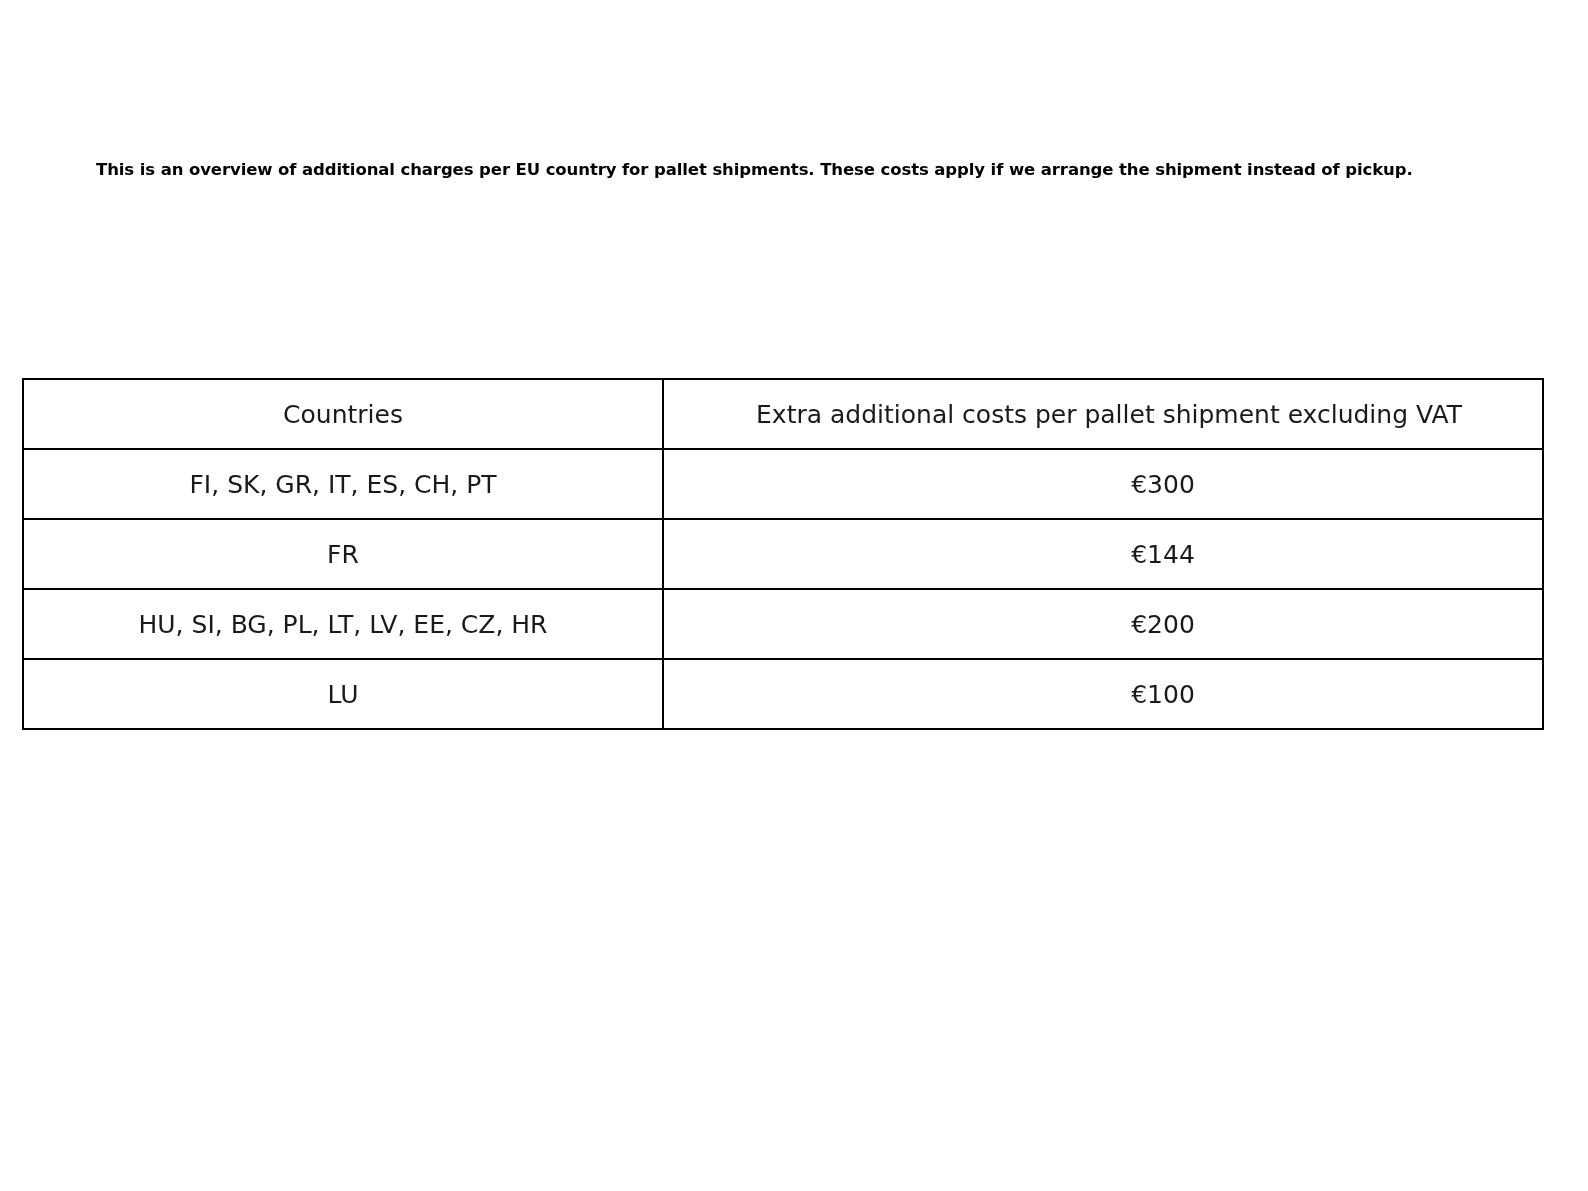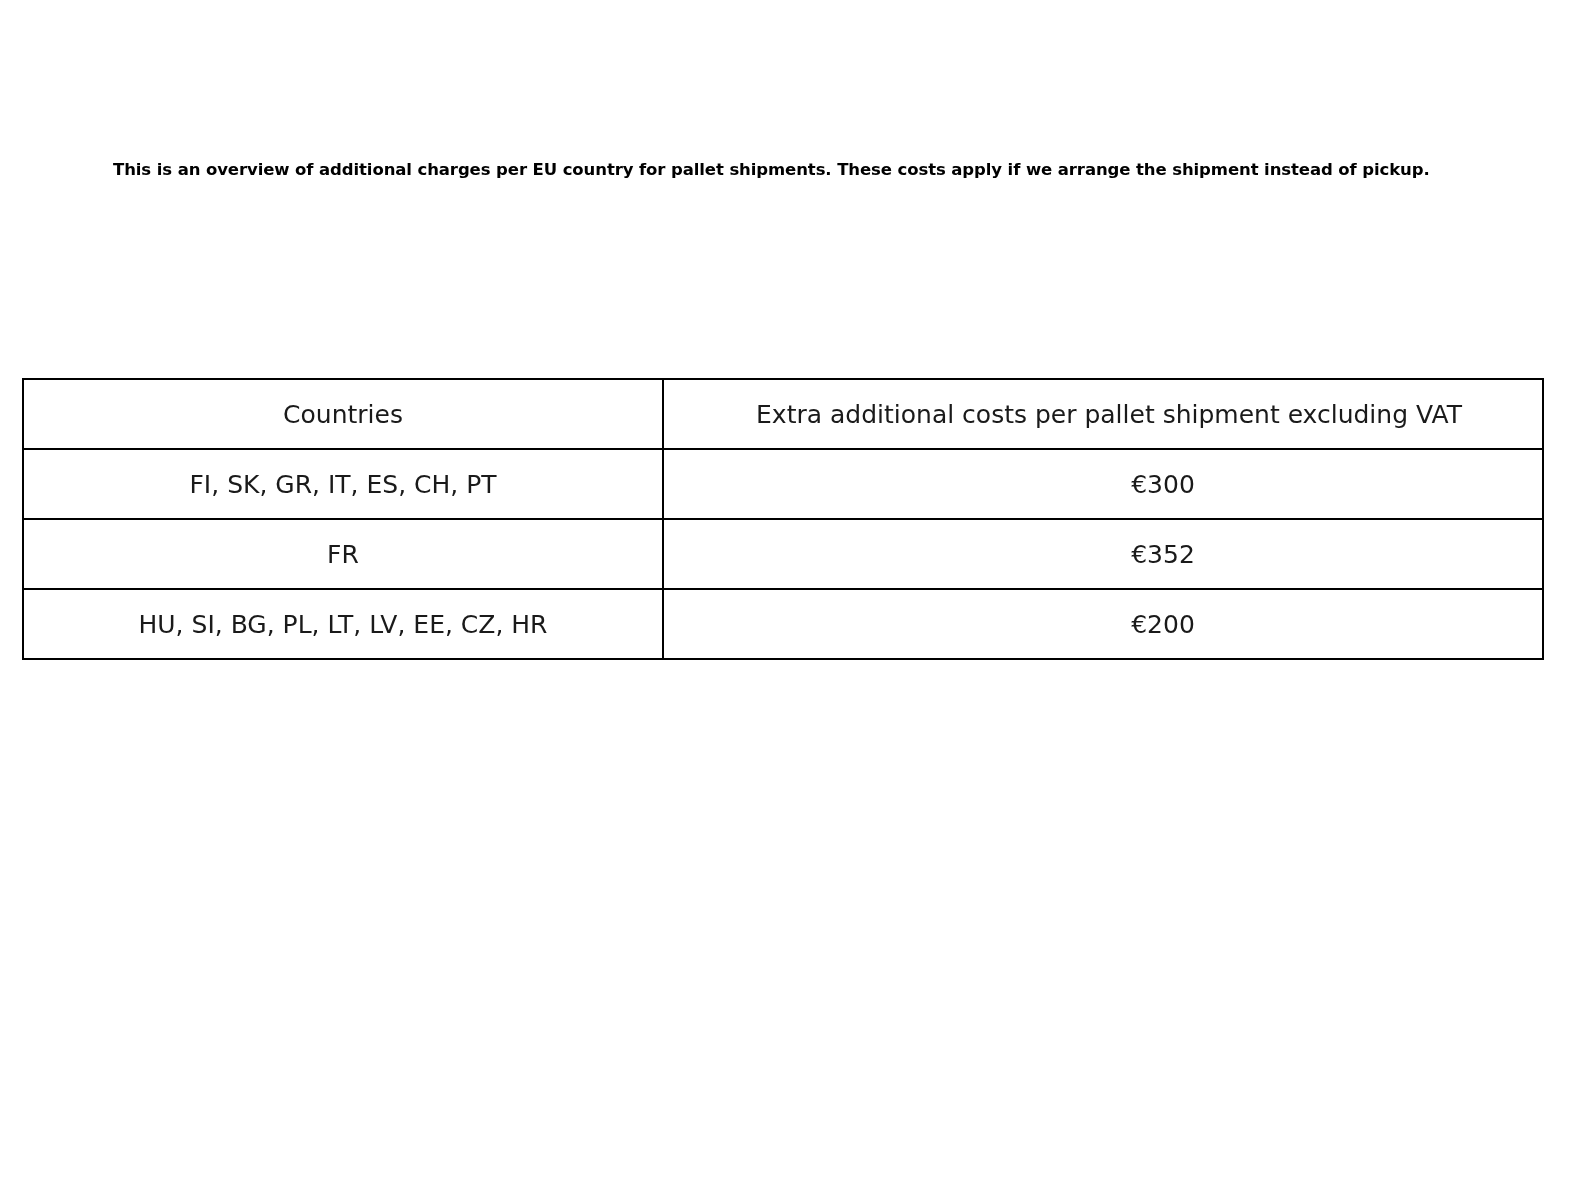--- a/index.html
+++ b/index.html
@@ -10,21 +10,21 @@
   body {
     width: 1588px;
     height: 1191px;
     font-family: "DejaVu Sans", sans-serif;
     color: #000000;
     position: relative;
     overflow: hidden;
   }
   .intro {
     position: absolute;
-    left: 113px;
+    left: 96px;
     top: 160px;
     font-size: 16.5px;
     font-weight: bold;
     letter-spacing: -0.1px;
     white-space: nowrap;
     color: #000000;
   }
   .table-wrap {
     position: absolute;
     left: 22px;
@@ -83,21 +83,25 @@
       <tr>
         <td class="head-cell left-head">Countries</td>
         <td class="head-cell right-head">Extra additional costs per pallet shipment excluding VAT</td>
       </tr>
       <tr>
         <td class="body-cell">FI, SK, GR, IT, ES, CH, PT</td>
         <td class="body-cell cost">€300</td>
       </tr>
       <tr>
         <td class="body-cell">FR</td>
-        <td class="body-cell cost">€352</td>
+        <td class="body-cell cost">€144</td>
       </tr>
       <tr>
         <td class="body-cell">HU, SI, BG, PL, LT, LV, EE, CZ, HR</td>
         <td class="body-cell cost">€200</td>
+      </tr>
+      <tr>
+        <td class="body-cell">LU</td>
+        <td class="body-cell cost">€100</td>
       </tr>
     </tbody>
   </table>
 </div>
 
 </body></html>

